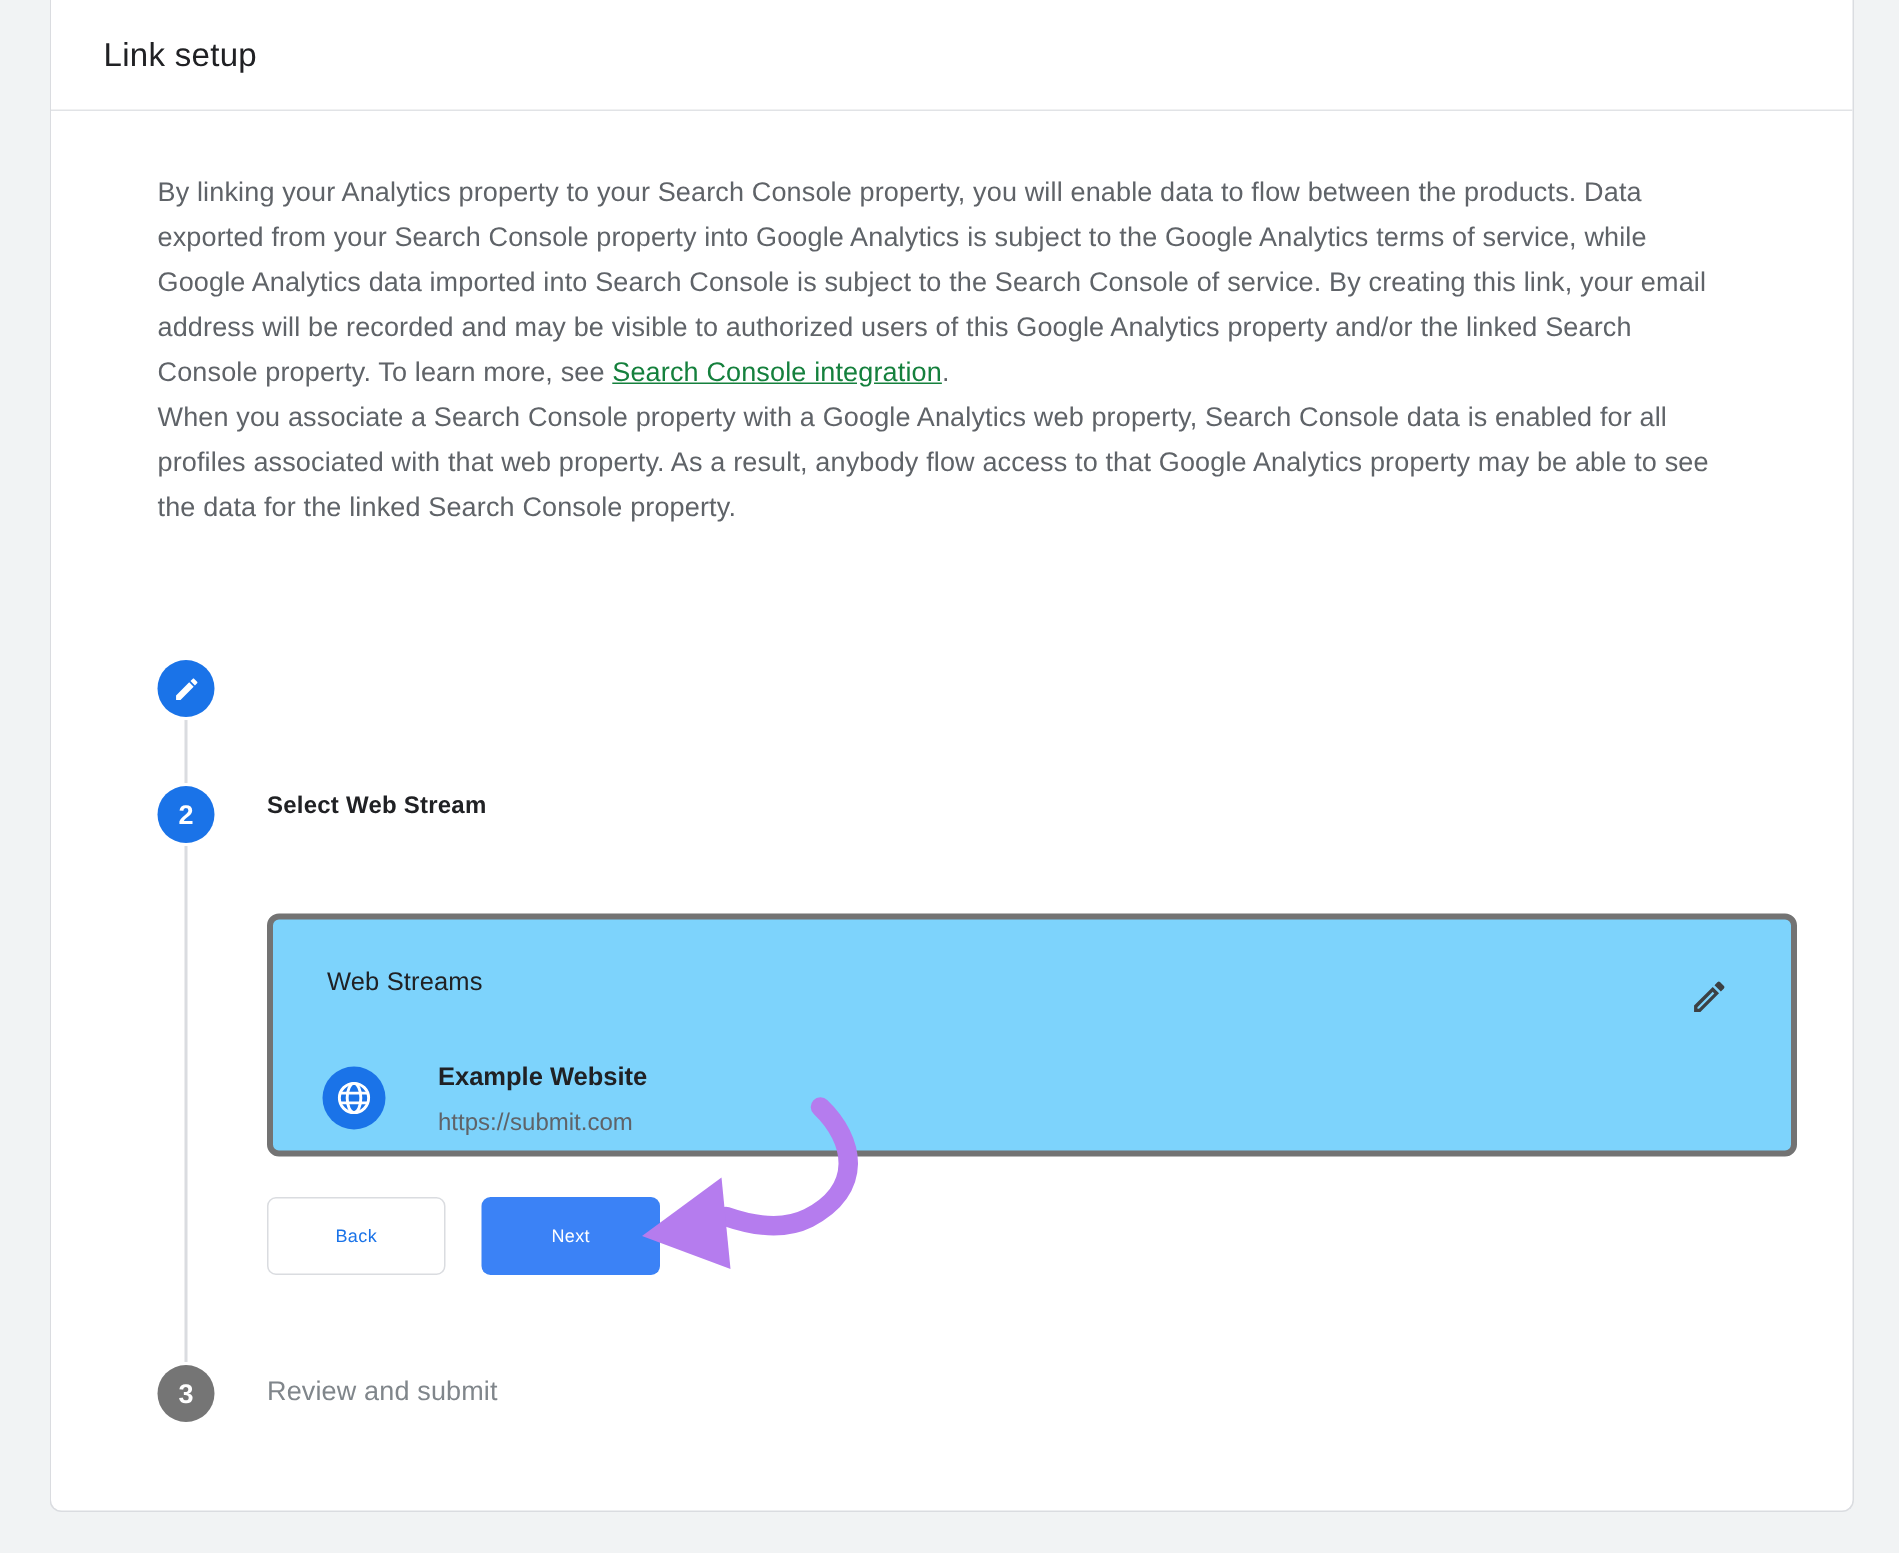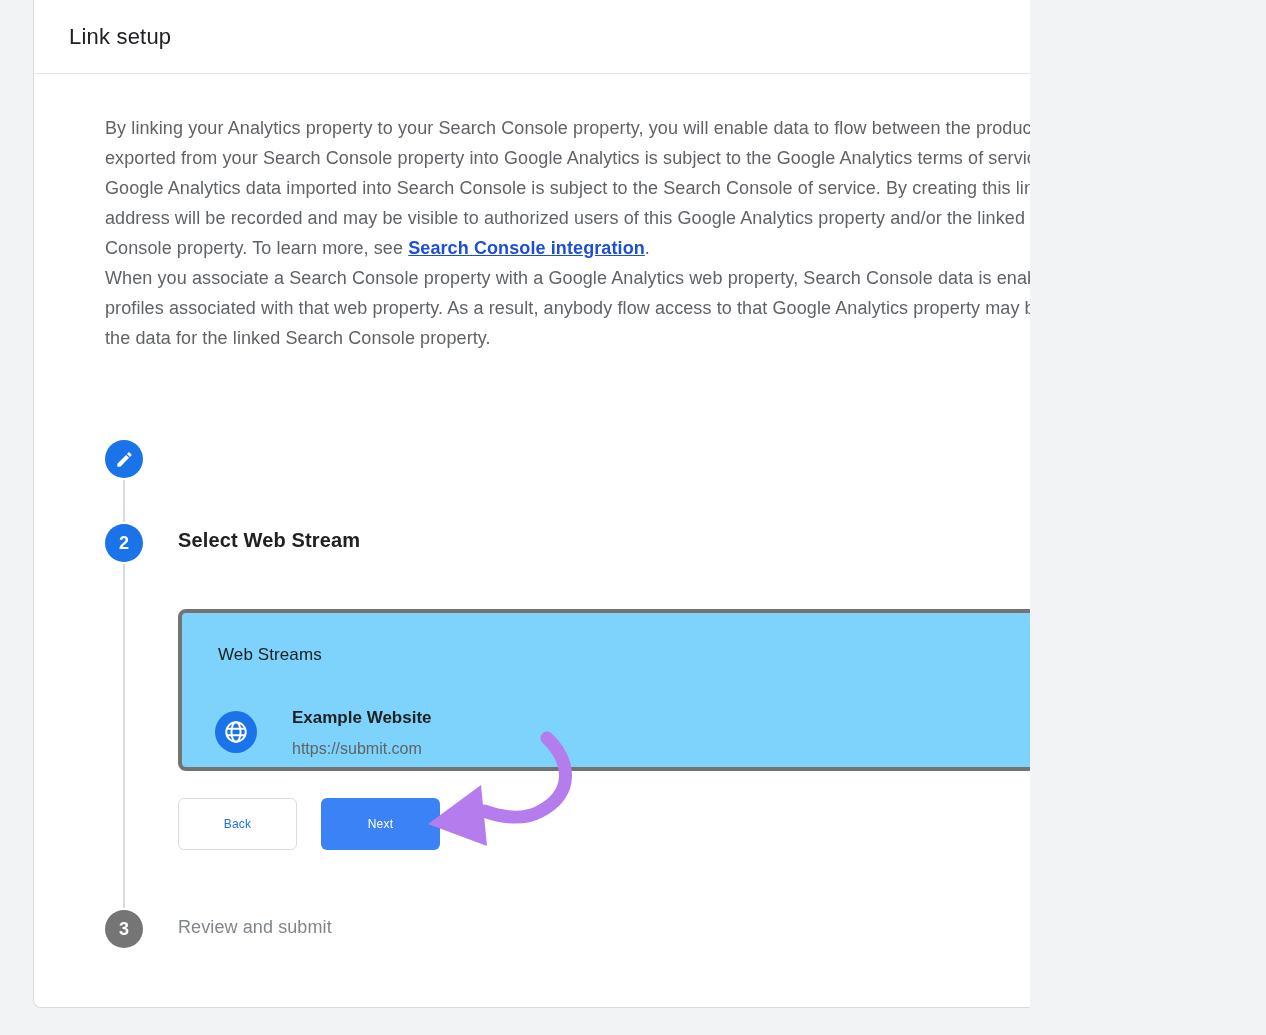--- a/index.html
+++ b/index.html
@@ -1,21 +1,21 @@
 <!DOCTYPE html>
 <html><head>
 <meta charset="utf-8">
 <style>
   * { box-sizing: border-box; margin: 0; padding: 0; }
   html, body { background: #f1f3f4; }
   body { font-family: "Liberation Sans", sans-serif; }
 
   .stage {
     position: relative;
-    width: 1030px;
+    width: 1266px;
     height: 1035px;
     background: #f1f3f4;
     overflow: hidden;
   }
 
   .panel {
     position: absolute;
     left: 33px; top: 0;
     width: 1203px; height: 1008px;
     background: #ffffff;
@@ -42,24 +42,23 @@
   .intro {
     position: absolute;
     left: 71px; top: 113px;
     width: 1052px;
     font-size: 18px;
     line-height: 30px;
     color: #5f6368;
     letter-spacing: 0.1px;
   }
   .intro a {
-    color: #1d4ed8;
+    color: #15803d;
     text-decoration: underline;
     cursor: pointer;
-    font-weight: bold;
   }
   .intro .para2 { display: block; }
 
   .step-circle {
     position: absolute;
     width: 38px; height: 38px;
     border-radius: 50%;
     display: flex;
     align-items: center;
     justify-content: center;
@@ -73,21 +72,21 @@
   .step-label-1 {
     position: absolute;
     left: 144px; top: 447px;
     font-size: 18px;
     color: #3c4043;
     letter-spacing: 0.1px;
   }
   .step-label-2 {
     position: absolute;
     left: 144px; top: 529px;
-    font-size: 20px;
+    font-size: 16px;
     font-weight: bold;
     color: #202124;
     letter-spacing: 0.15px;
   }
   .step-label-3 {
     position: absolute;
     left: 144px; top: 917px;
     font-size: 18px;
     color: #80868b;
     letter-spacing: 0.1px;

